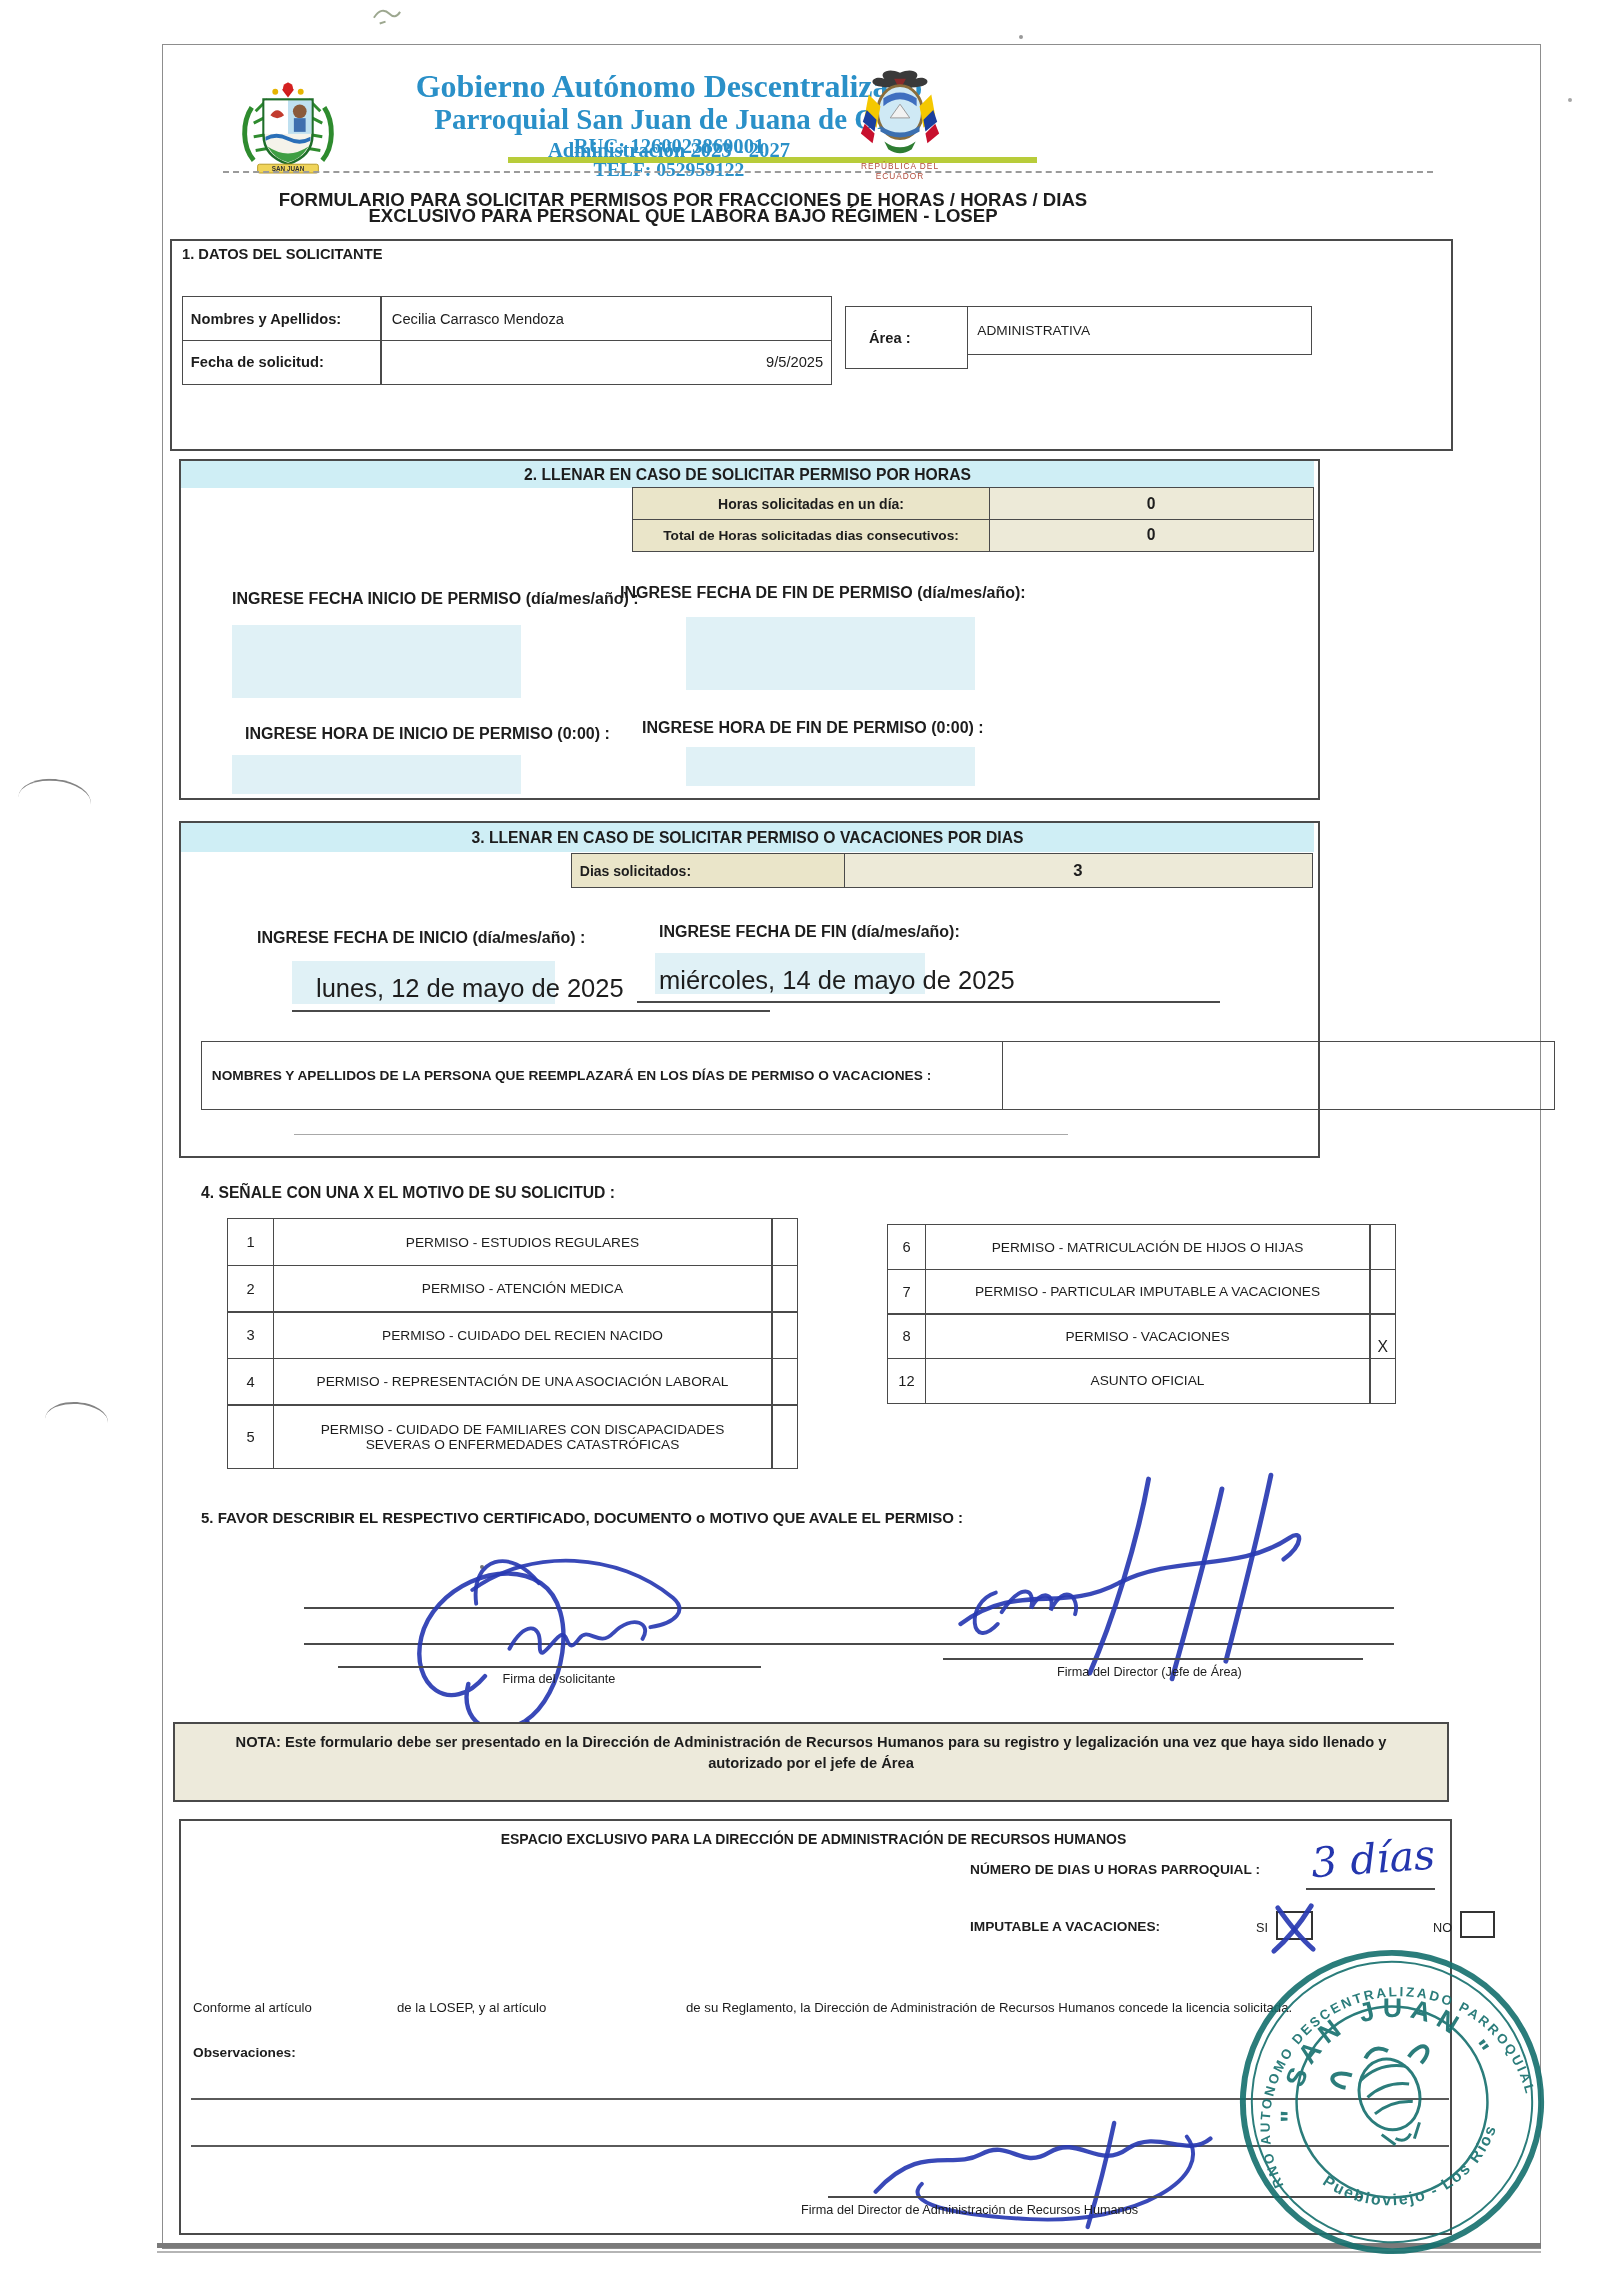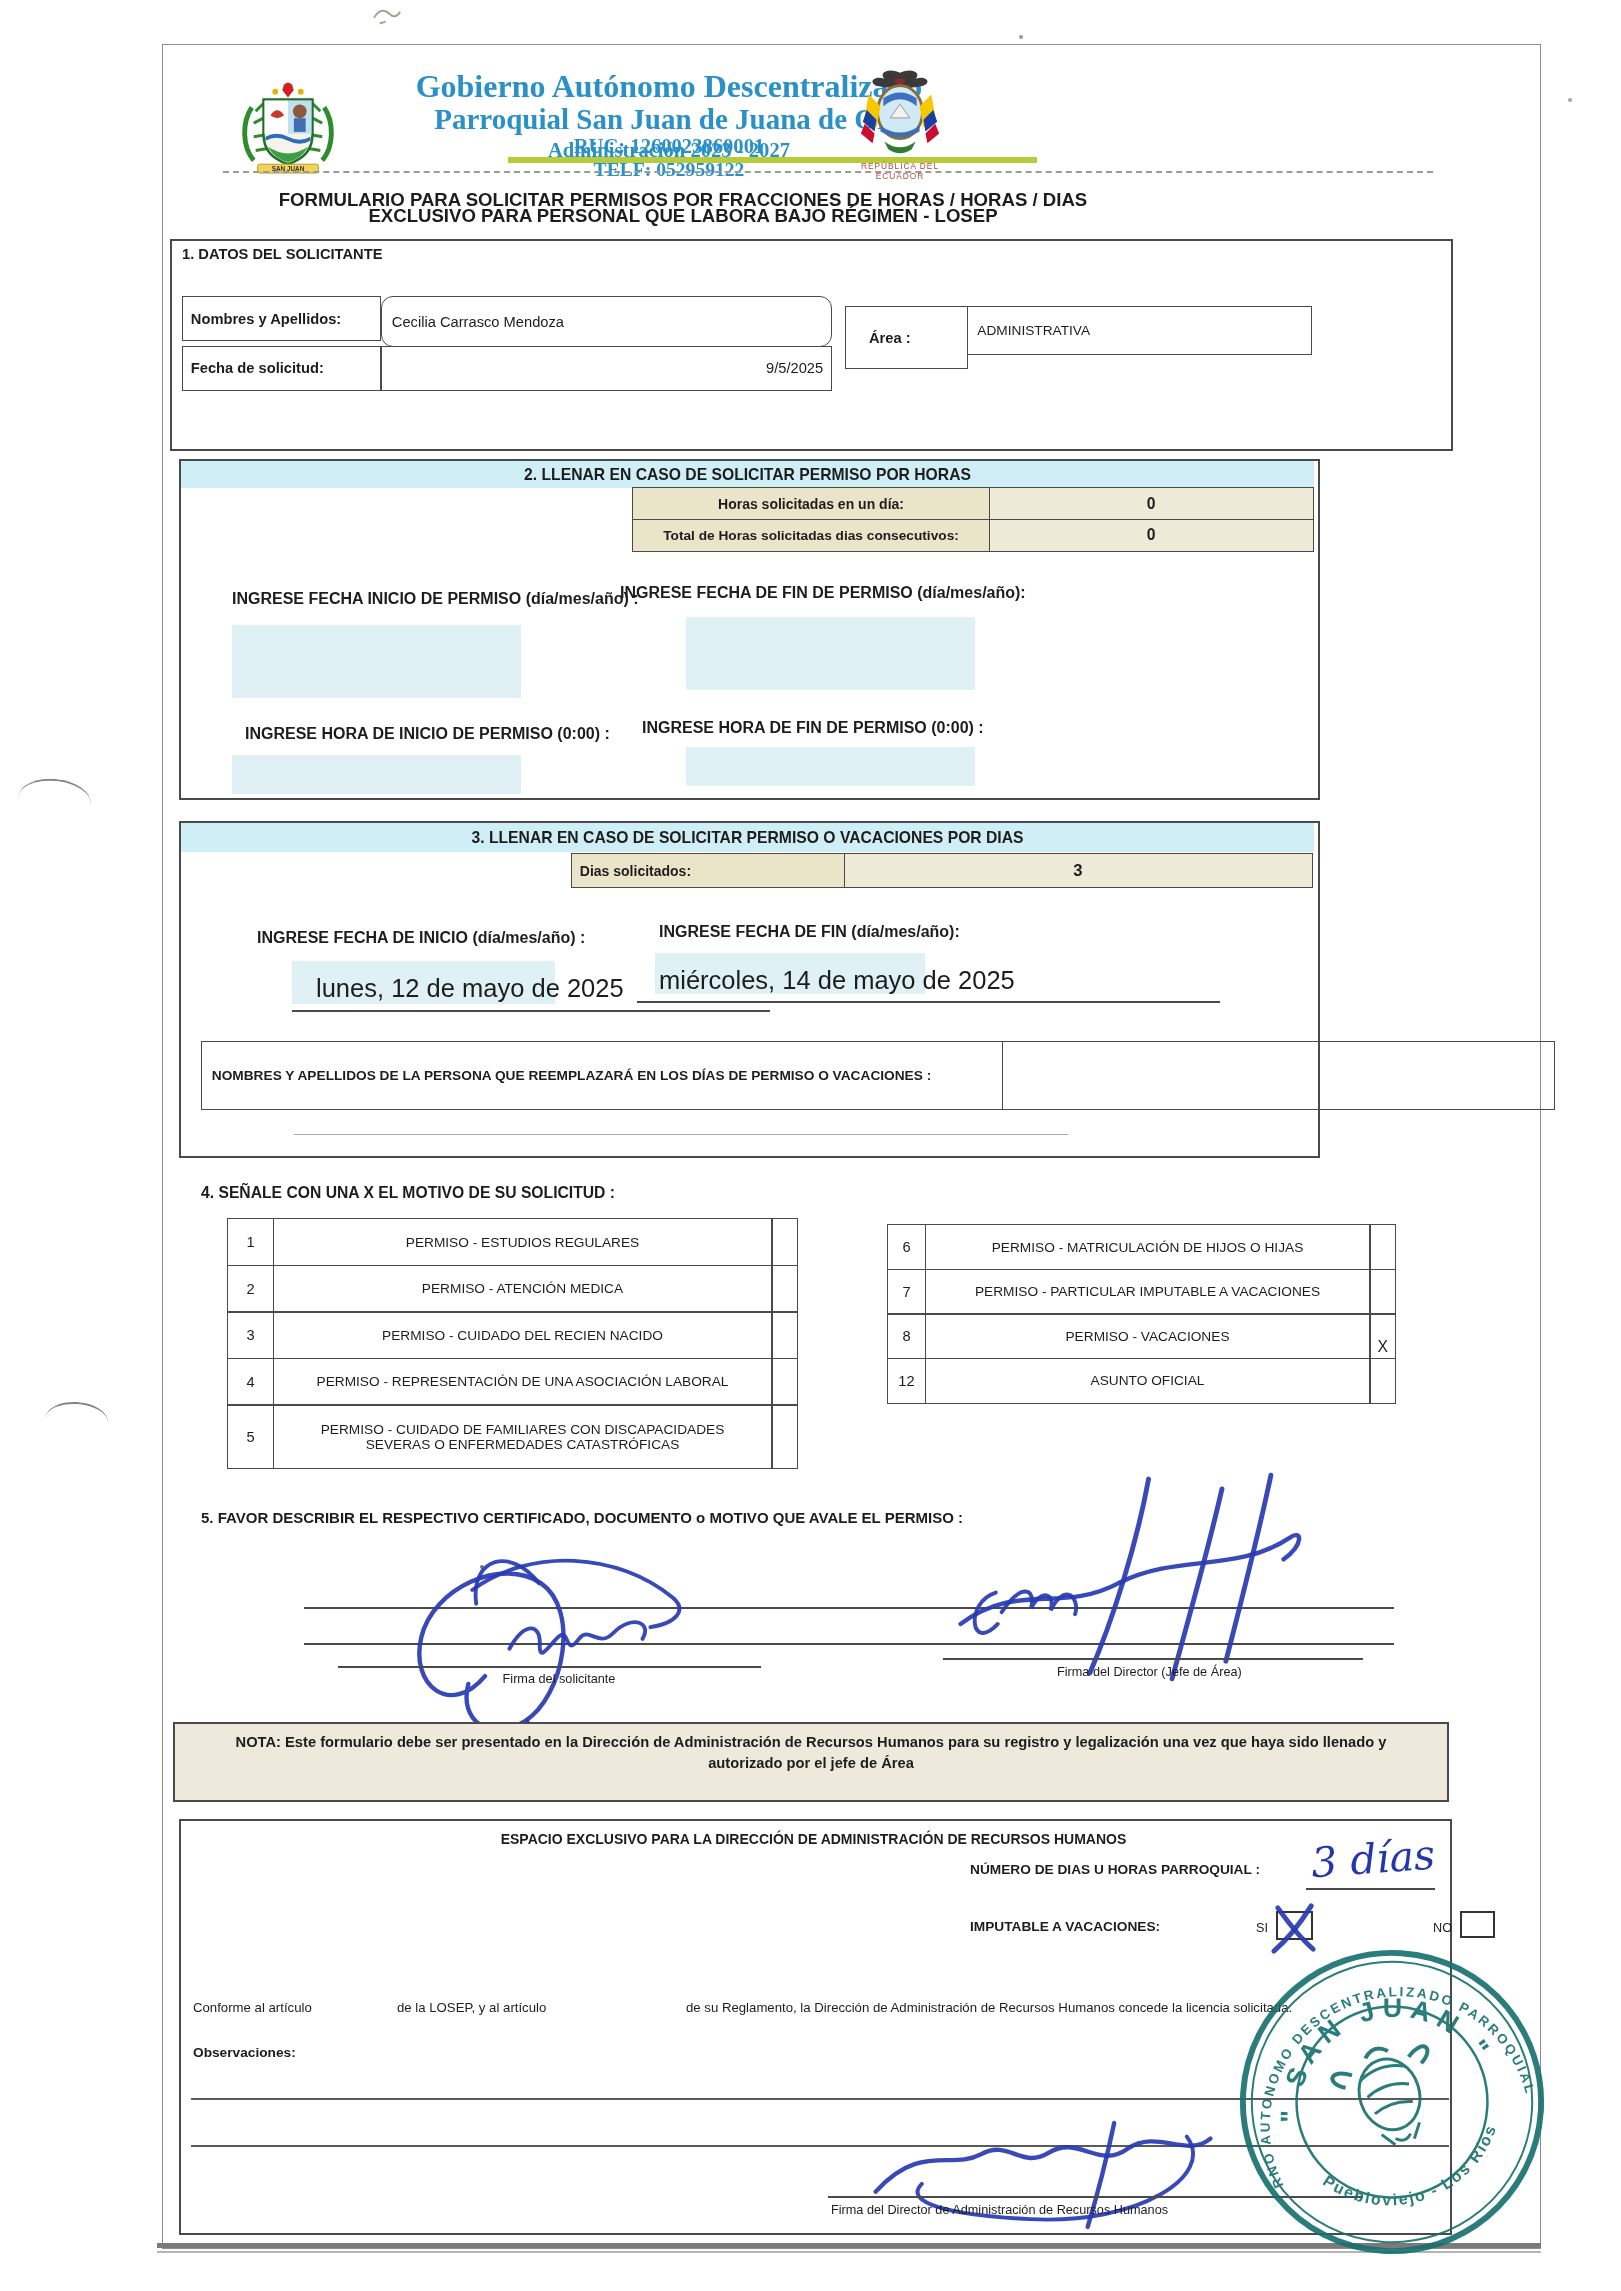--- a/index.html
+++ b/index.html
@@ -91,21 +91,21 @@
 
 <div class="abs b ctr" style="left:176px;top:189px;width:1014px;font-size:18.6px;">FORMULARIO PARA SOLICITAR PERMISOS  POR FRACCIONES DE HORAS / HORAS / DIAS</div>
 <div class="abs b ctr" style="left:176px;top:205px;width:1014px;font-size:18.6px;">EXCLUSIVO PARA PERSONAL QUE LABORA BAJO RÉGIMEN - LOSEP</div>
 
 <div class="abs box" style="left:170px;top:239px;width:1279px;height:208px;"></div>
 <div class="abs b" style="left:182px;top:246px;font-size:14.7px;">1. DATOS DEL SOLICITANTE</div>
 
 <div class="abs tbl" style="left:182px;top:296px;">
   <div class="row">
     <div class="cell b" style="width:199px;height:45px;padding-left:7.8px;font-size:14.7px;">Nombres y Apellidos:</div>
-    <div class="cell" style="width:451px;height:51px;padding-left:9.8px;font-size:14.7px;border-radius:12px;">Cecilia Carrasco Mendoza</div>
+    <div class="cell" style="width:451px;height:45px;padding-left:9.8px;font-size:14.7px;">Cecilia Carrasco Mendoza</div>
   </div>
   <div class="row" style="margin-top:-1.5px;">
     <div class="cell b" style="width:199px;height:45px;padding-left:7.8px;font-size:14.7px;">Fecha de solicitud:</div>
     <div class="cell" style="width:451px;height:45px;justify-content:flex-end;padding-right:7.8px;font-size:14.7px;">9/5/2025</div>
   </div>
 </div>
 
 <div class="abs row" style="left:845px;top:306px;">
   <div class="cell b" style="width:123px;height:63px;padding-left:23px;font-size:14.7px;">Área :</div>
   <div class="cell" style="width:345px;height:49px;padding-left:9.8px;font-size:13.7px;margin-left:-1.5px;">ADMINISTRATIVA</div>
@@ -266,21 +266,21 @@
 <div class="abs b" style="left:193px;top:2045px;font-size:13.7px;">Observaciones:</div>
 <div class="abs" style="left:191px;top:2098px;width:1258px;height:2px;background:#5a5a5a;"></div>
 <div class="abs" style="left:191px;top:2145px;width:1258px;height:2px;background:#5a5a5a;"></div>
 
 <svg class="abs" style="left:861px;top:2115px;" width="368" height="116" viewBox="0 0 375 118">
   <path class="sig" stroke-width="4.5" d="M15 78 C60 28 92 56 122 40 C152 24 162 56 192 38 C222 20 242 56 272 34 C302 14 332 44 356 24"></path>
   <path class="sig" stroke-width="4" d="M332 22 C362 62 282 112 172 106 C92 102 42 90 62 70"></path>
   <path class="sig" stroke-width="4.5" d="M258 8 C250 46 240 84 231 114"></path>
 </svg>
 <div class="abs hline" style="left:828px;top:2196px;width:534px;"></div>
-<div class="abs" style="left:831px;top:2203px;font-size:12.7px;">Firma del Director de Administración de Recursos Humanos</div>
+<div class="abs" style="left:801px;top:2203px;font-size:12.7px;">Firma del Director de Administración de Recursos Humanos</div>
 
 <svg class="abs" style="left:1223px;top:1933px;transform:rotate(-18deg);opacity:.9;" width="338" height="338" viewBox="0 0 340 340">
   <defs>
     <path id="arcTop" d="M 40 212 A 131 131 0 1 1 300 212"></path>
     <path id="arcName" d="M 76 206 A 97 97 0 1 1 264 206"></path>
     <path id="arcBottom" d="M 62 196 A 114 114 0 0 0 278 196"></path>
   </defs>
   <circle class="stampc" cx="170" cy="170" r="150" stroke-width="6"></circle>
   <circle class="stampc" cx="170" cy="170" r="141" stroke-width="2"></circle>
   <circle class="stampc" cx="170" cy="170" r="96" stroke-width="2.5"></circle>

